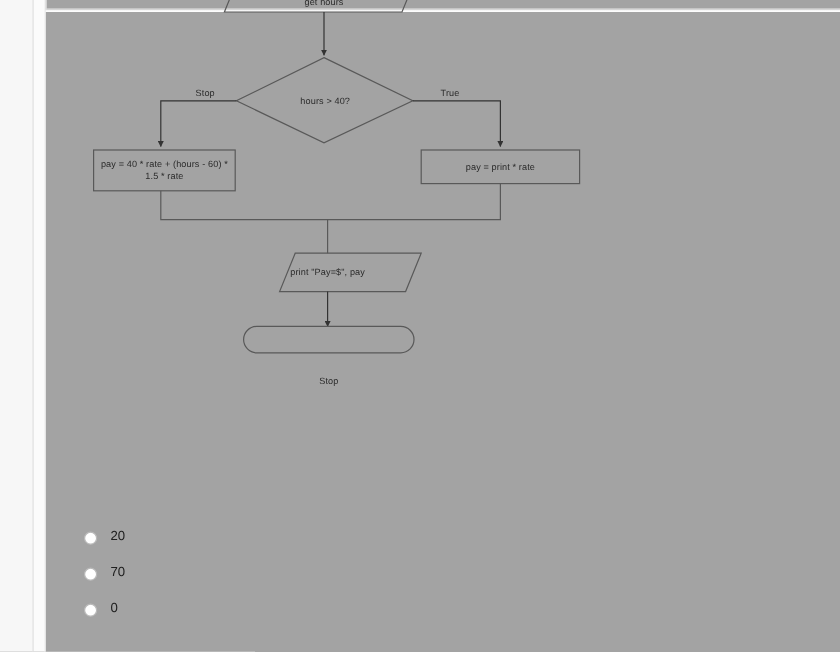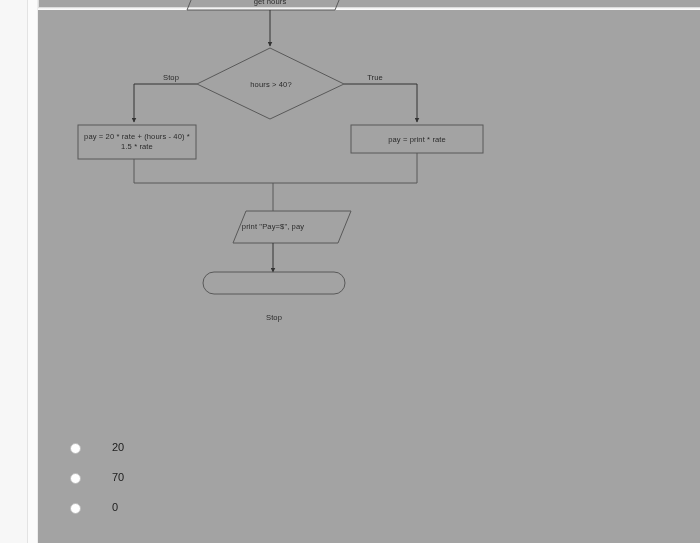--- a/index.html
+++ b/index.html
@@ -97,21 +97,20 @@
   #options {
     position: absolute;
     left: 70px;
     top: 432px;
     width: 300px;
   }
   .option-row {
     display: flex;
     align-items: center;
     height: 30px;
-    gap: 20px;
   }
   .radio {
     width: 11px;
     height: 11px;
     border-radius: 50%;
     border: 1px solid #b9b9b9;
     background: #ffffff;
     box-sizing: border-box;
     flex: 0 0 auto;
     margin-right: 11px;
@@ -169,21 +168,21 @@
         <line x1="235" y1="243" x2="235" y2="272" stroke="#333333" marker-end="url(#arrow)"></line>
 
         <rect x="165" y="272" width="142" height="22" rx="11" ry="11"></rect>
       </g>
     </svg>
 
     <div class="flow-label ctr" style="left:232px; top:2px;">get hours</div>
 
     <div class="flow-label ctr" style="left:233px; top:85px;">hours &gt; 40?</div>
 
-    <div class="flow-label multiline ctr" style="left:99px; top:142px; width:112px;">pay = 20 * rate + (hours - 40) * 1.5 * rate</div>
+    <div class="flow-label multiline ctr" style="left:99px; top:142px; width:112px;">pay = 40 * rate + (hours - 60) * 1.5 * rate</div>
 
     <div class="flow-label ctr" style="left:379px; top:140px;">pay = print * rate</div>
 
     <div class="flow-label ctr" style="left:235px; top:227px;">print "Pay=$", pay</div>
 
     <div class="flow-label ctr" style="left:236px; top:284px;margin-top:34px;">Stop</div>
 
     <div class="flow-label ctr" style="left:133px; top:78px;">Stop</div>
 
     <div class="flow-label ctr" style="left:337px; top:78px;">True</div>

